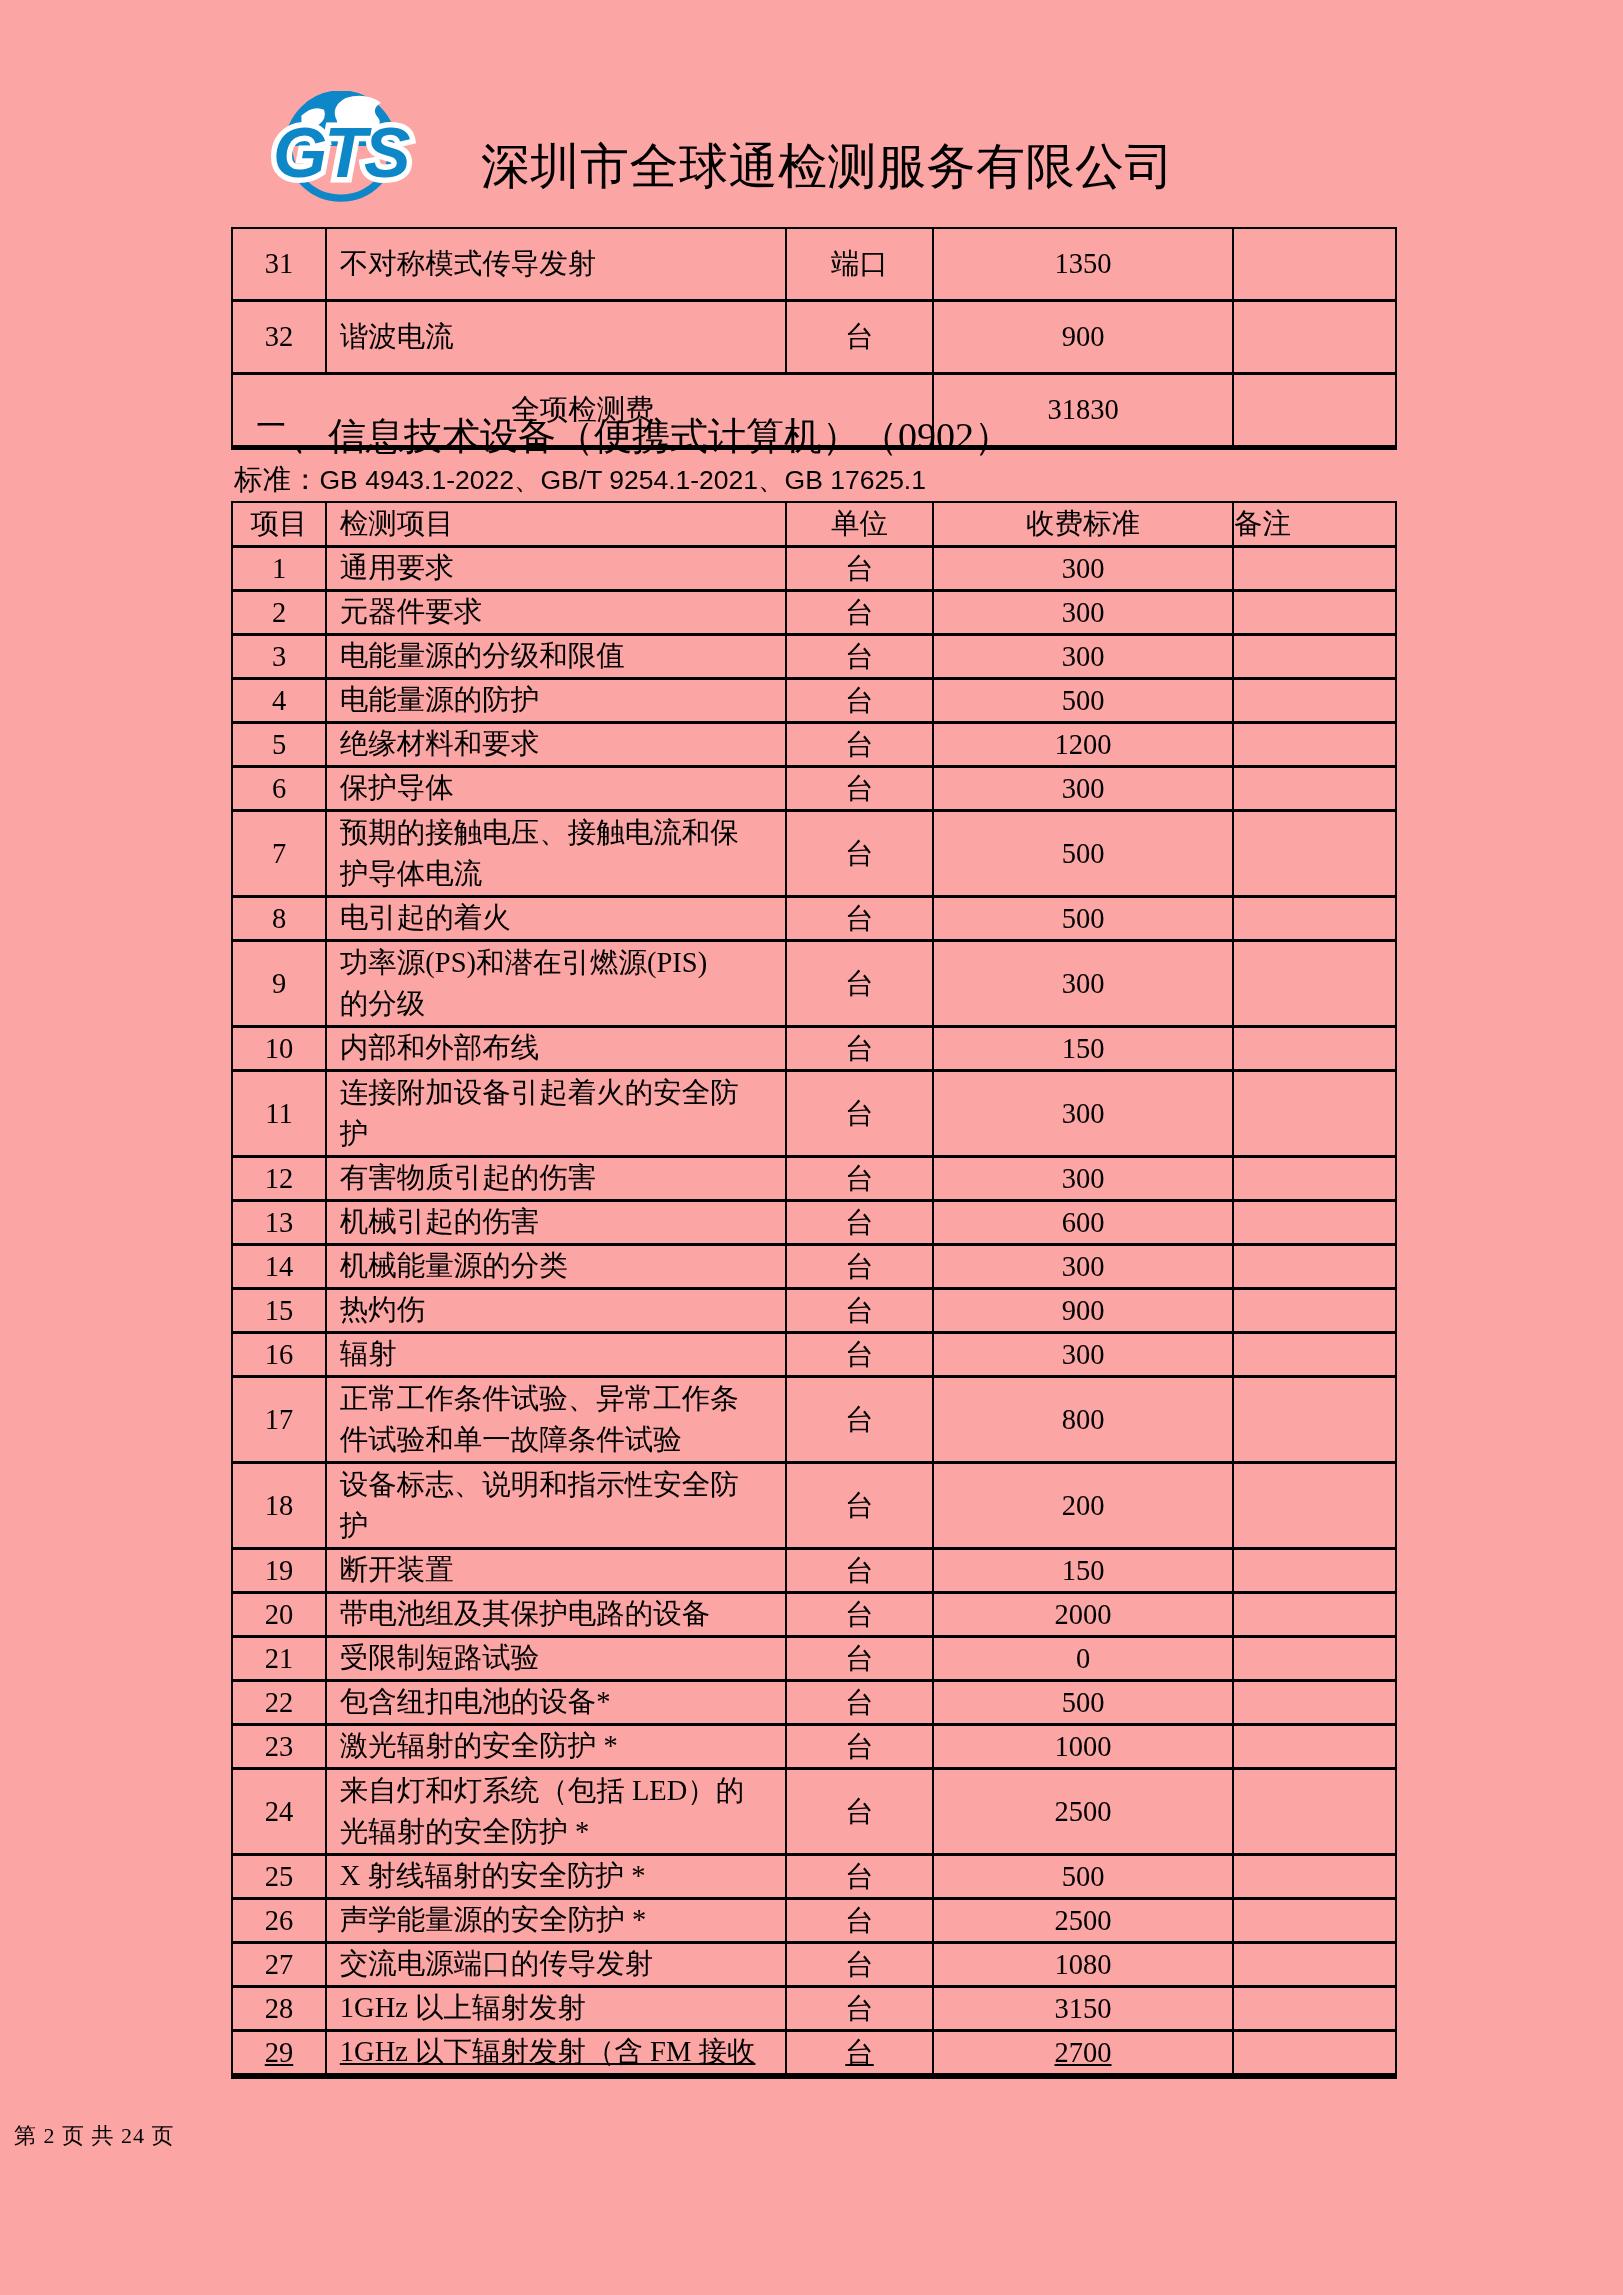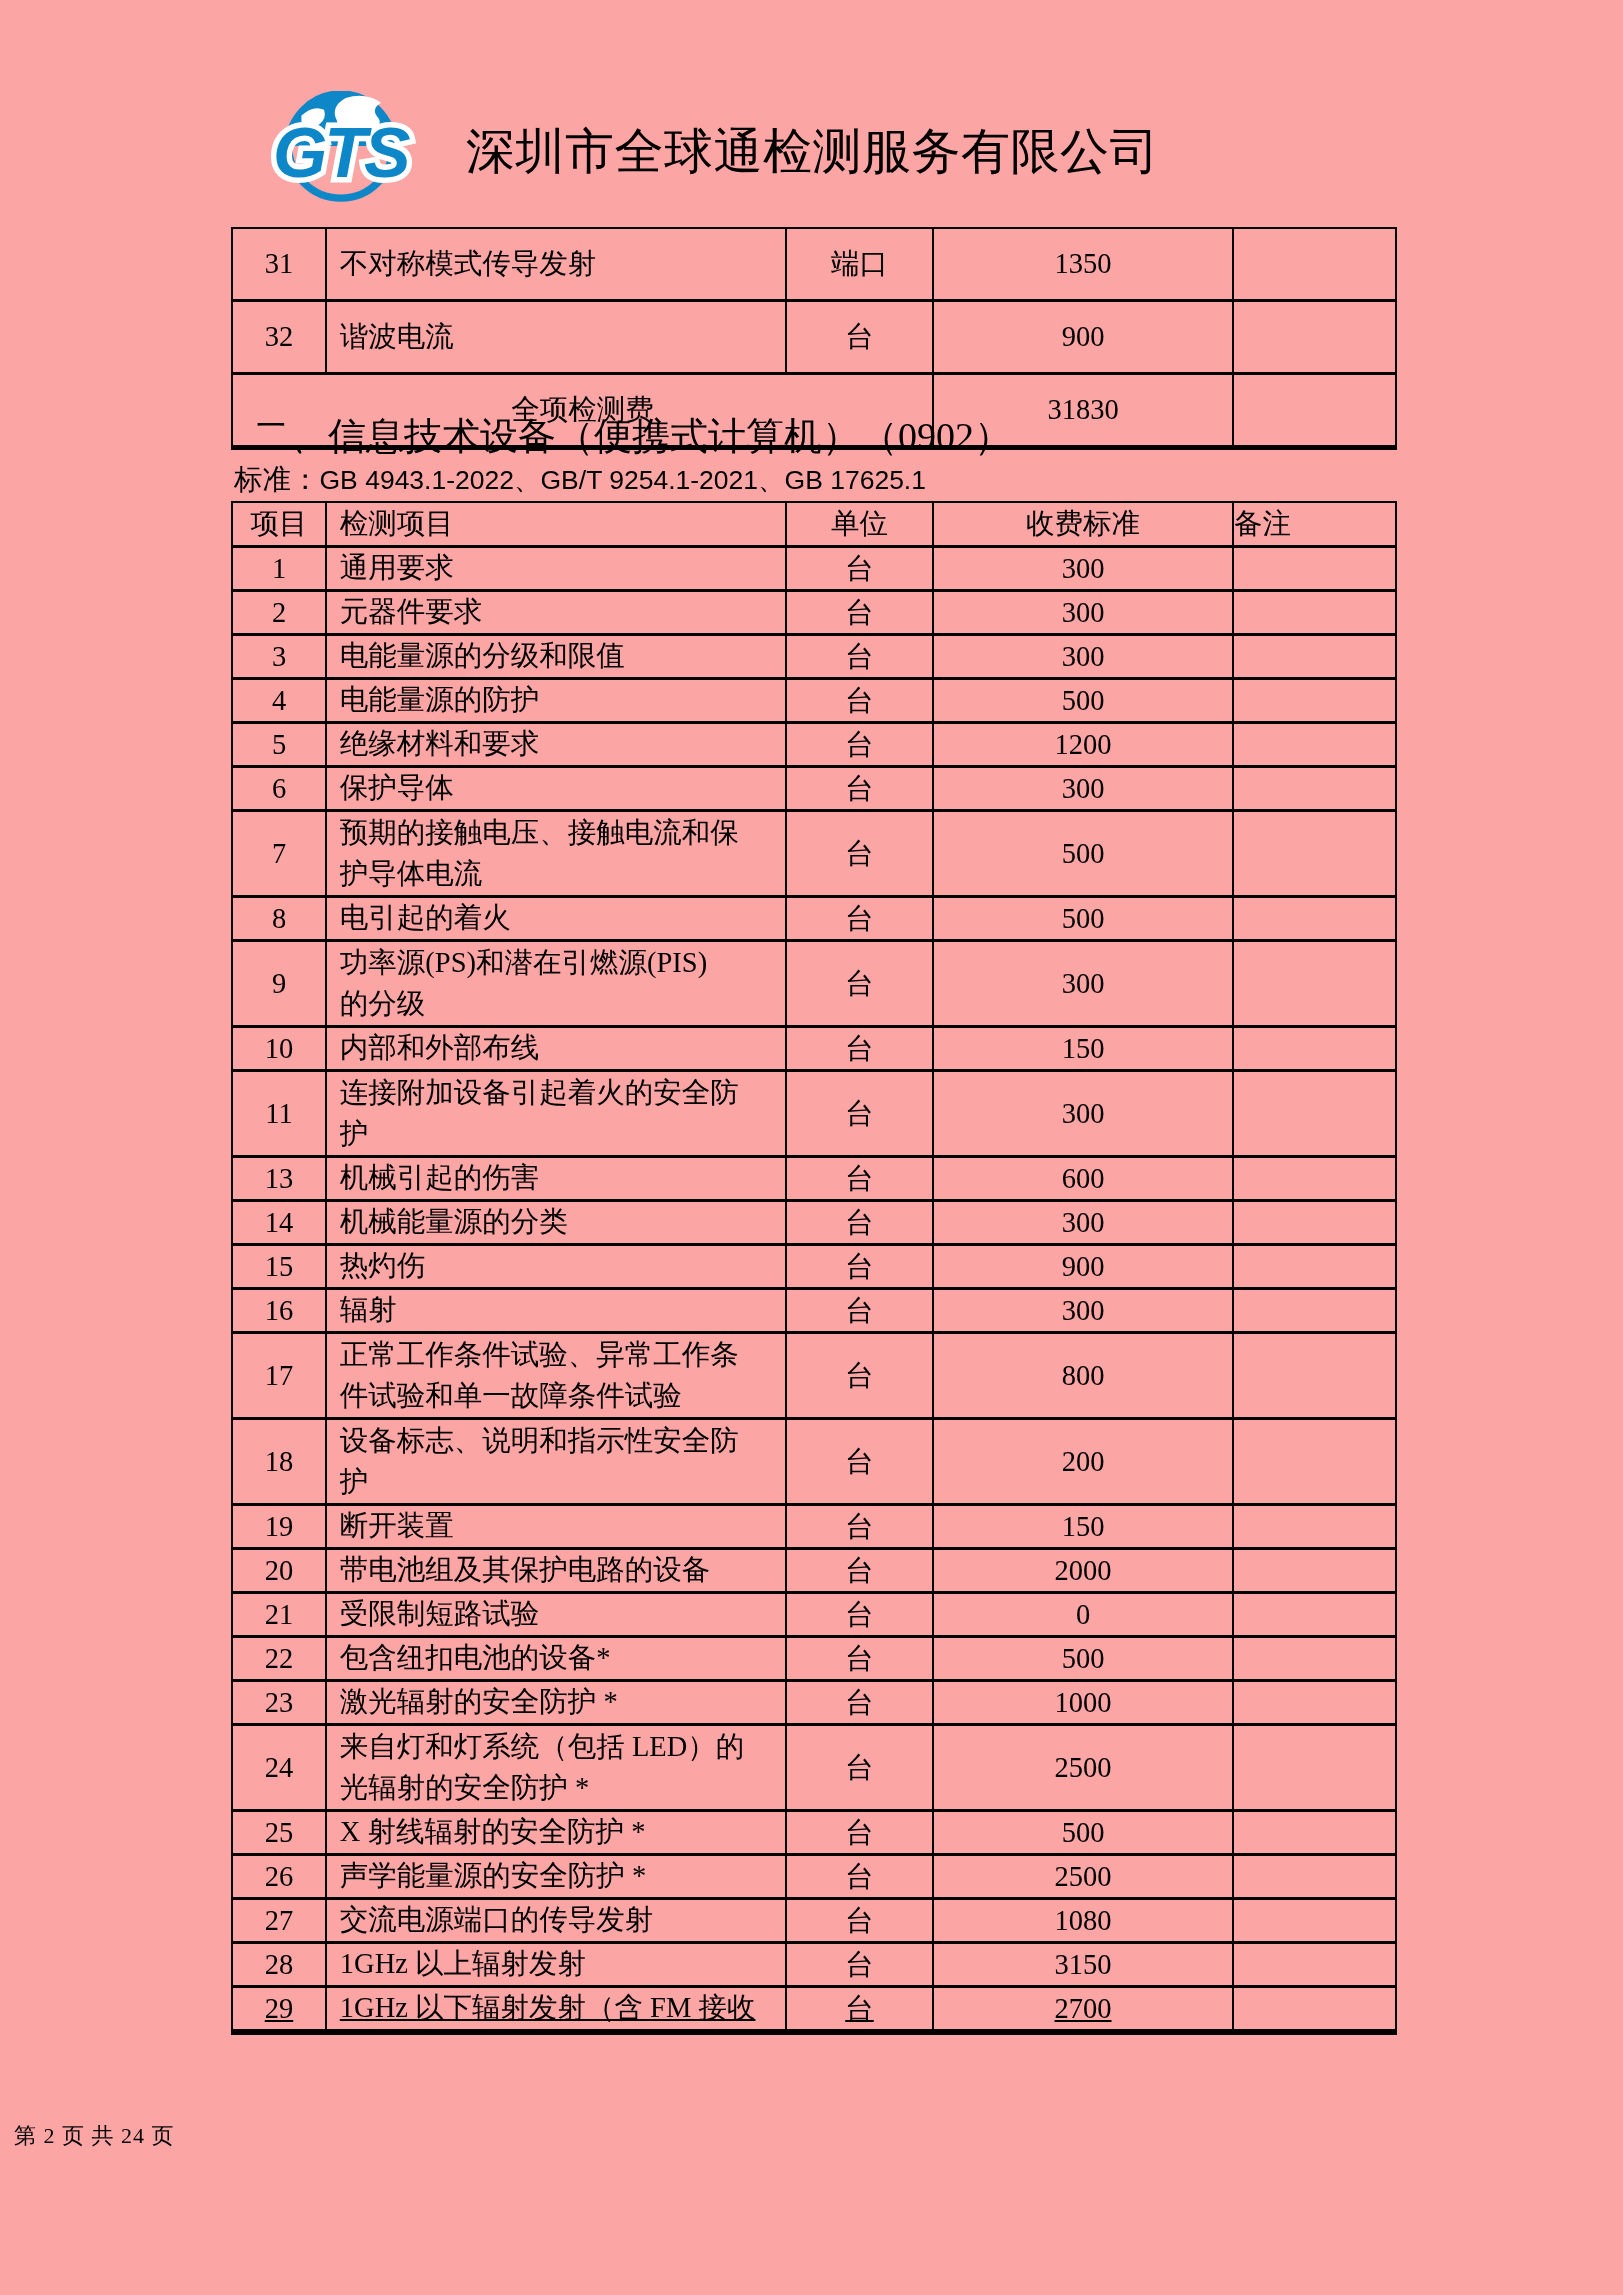--- a/index.html
+++ b/index.html
@@ -89,21 +89,21 @@
 
       <path d="M36,112 A106,106 0 0 1 248,112 Z" fill="#0e87c8"></path>
 
       <path d="M152,14 q42,-12 72,10 q-20,12 -8,28 q14,14 -8,30 q-28,14 -46,0 q-26,6 -28,-22 q-14,-28 18,-46z" fill="#ffffff"></path>
       <path d="M62,50 q24,-22 46,-12 q6,18 -10,30 q-22,10 -36,-4z" fill="#ffffff"></path>
 
       <text x="4" y="176" font-family="'Liberation Sans',sans-serif" font-weight="bold" font-style="italic" font-size="142" letter-spacing="-6" fill="#0e87c8" stroke="#ffffff" stroke-width="22" paint-order="stroke">GTS</text>
     </svg>
   </div>
 
-  <h1 class="company-name" style="font-weight:normal;margin:1px;">深圳市全球通检测服务有限公司</h1>
+  <h1 class="company-name" style="font-weight:normal;margin:16px;">深圳市全球通检测服务有限公司</h1>
 
   <table class="fee-tbl carryover">
     <colgroup>
       <col style="width:94px">
         <col style="width:460px">
         <col style="width:147px">
       <col style="width:300px">
         <col style="width:163px">
     </colgroup>
     <tbody id="carryover-body">
@@ -227,20 +227,27 @@
         </tr>
         <tr class="tall">
           <td class="col-no">11</td>
           <td class="col-item">连接附加设备引起着火的安全防
 护</td>
           <td class="col-unit">台</td>
           <td class="col-fee">300</td>
           <td class="col-note"></td>
         </tr>
         <tr>
+          <td class="col-no">12</td>
+          <td class="col-item">有害物质引起的伤害</td>
+          <td class="col-unit">台</td>
+          <td class="col-fee">300</td>
+          <td class="col-note"></td>
+        </tr>
+        <tr>
           <td class="col-no">13</td>
           <td class="col-item">机械引起的伤害</td>
           <td class="col-unit">台</td>
           <td class="col-fee">600</td>
           <td class="col-note"></td>
         </tr>
         <tr>
           <td class="col-no">14</td>
           <td class="col-item">机械能量源的分类</td>
           <td class="col-unit">台</td>

